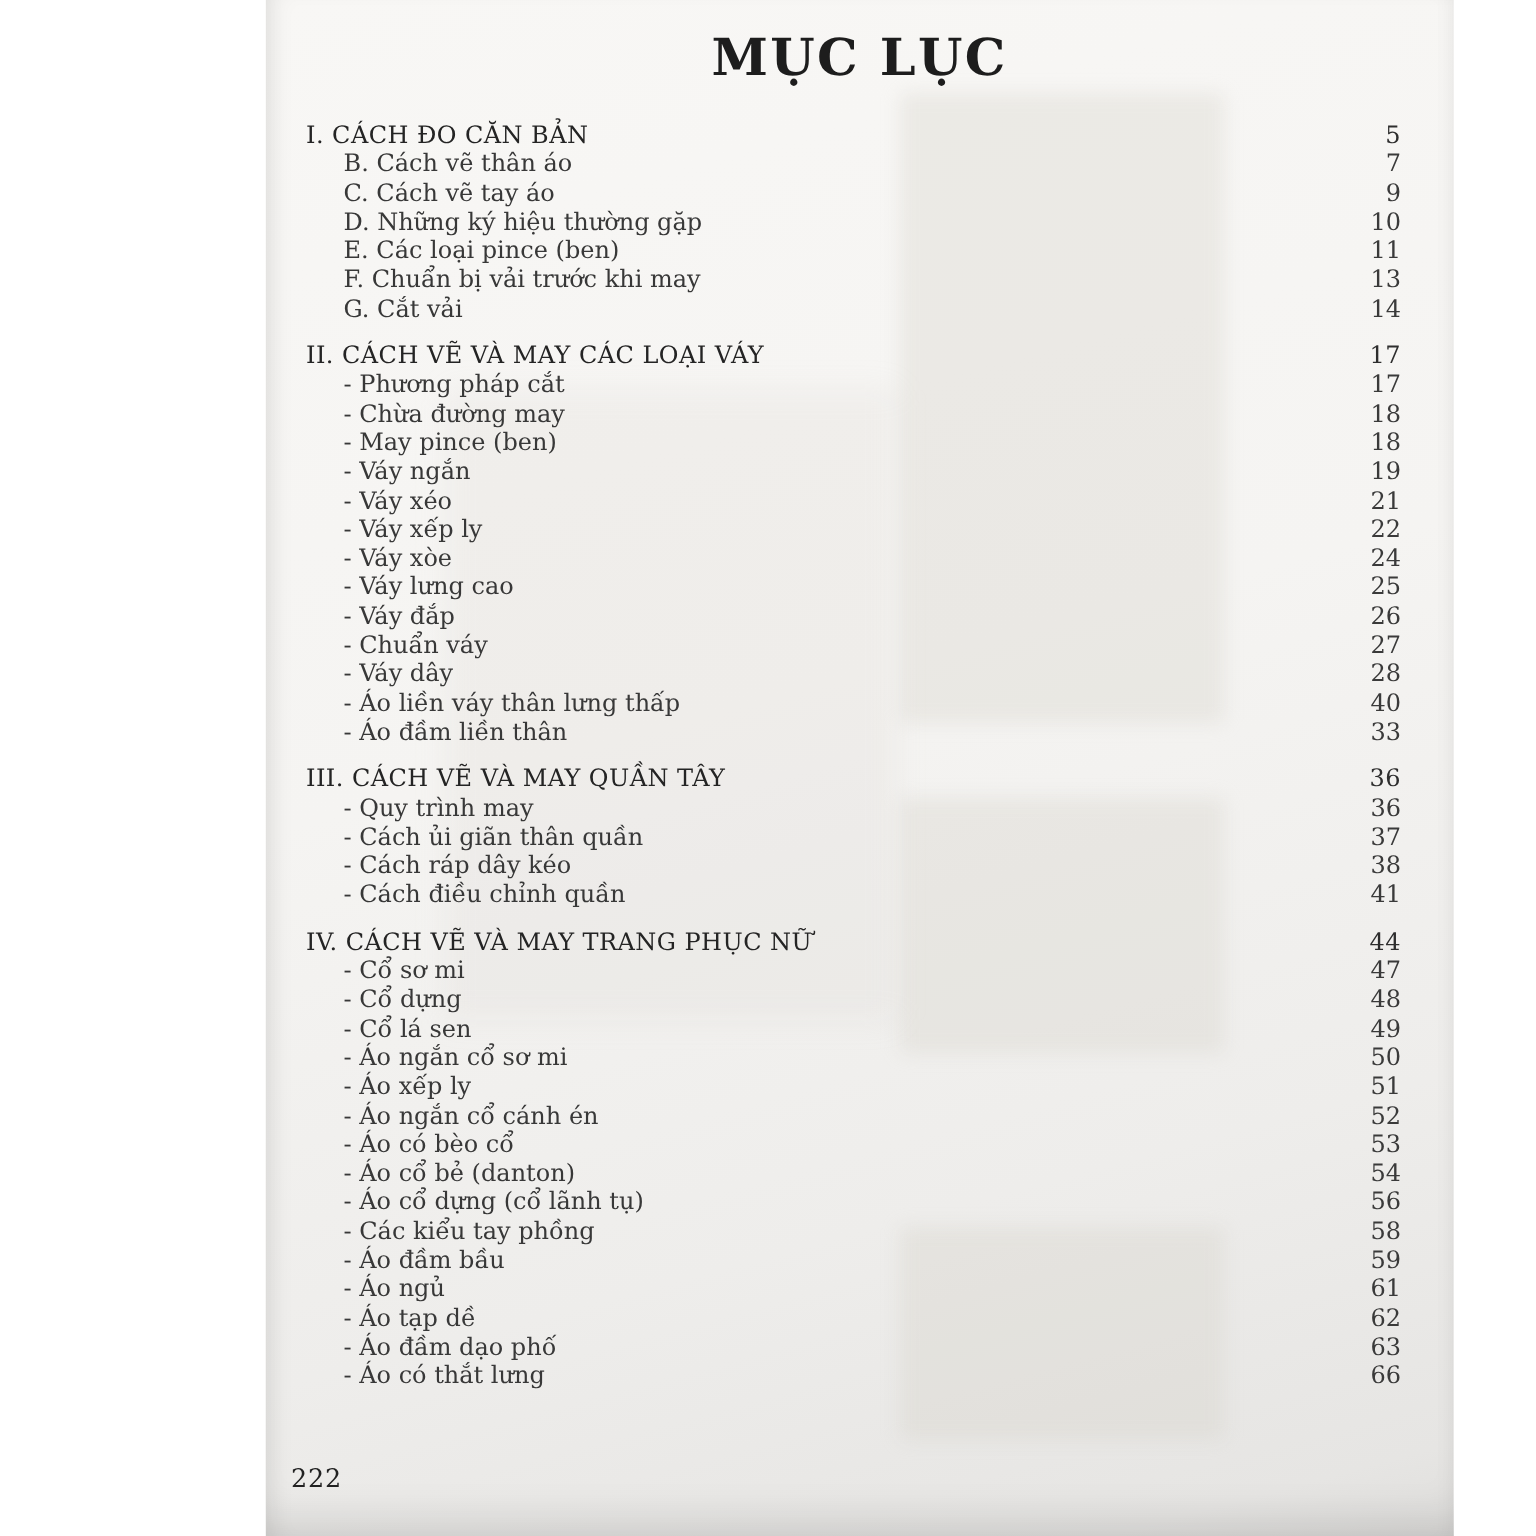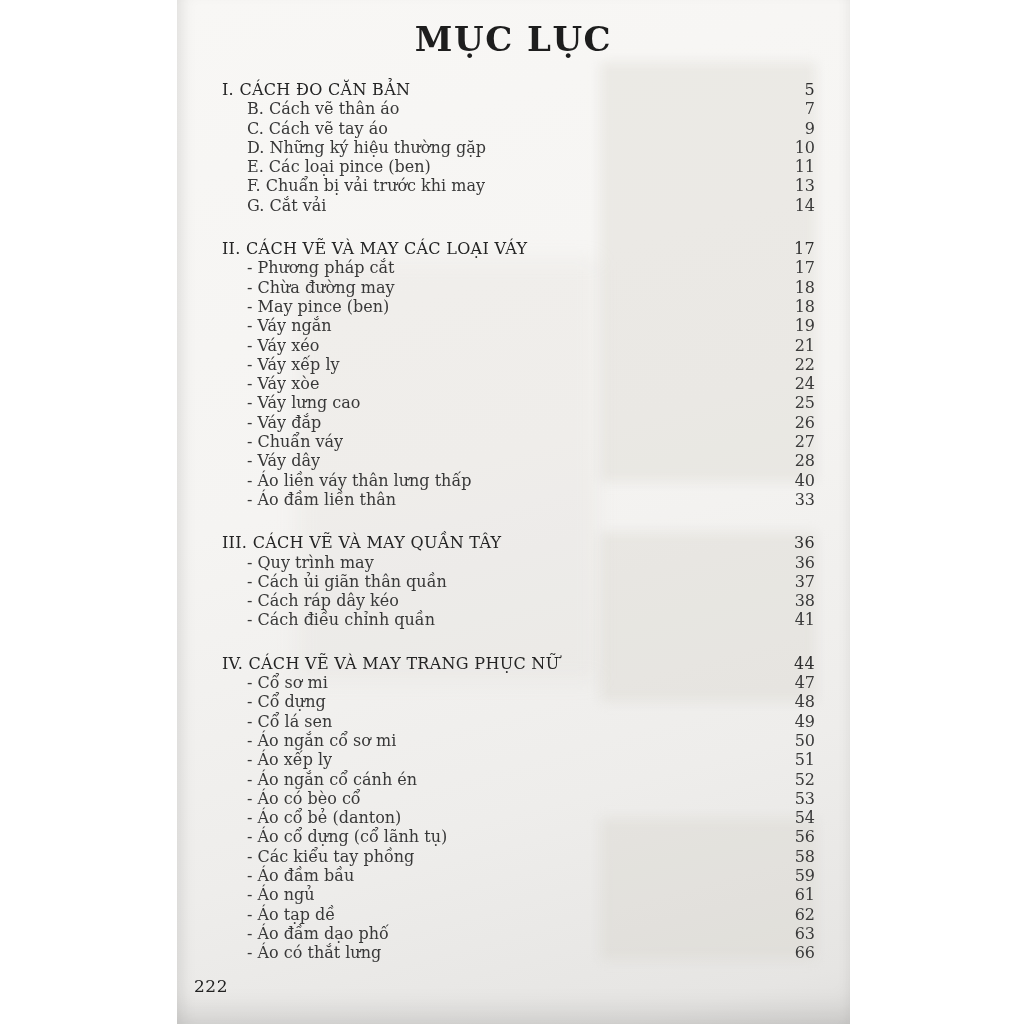--- a/index.html
+++ b/index.html
@@ -9,21 +9,21 @@
     height: 1024px;
     background: #ffffff;
     overflow: hidden;
     font-family: "DejaVu Serif", "Liberation Serif", serif;
   }
   .stage { position: relative; width: 1024px; height: 1024px; }
 
   .paper {
     position: absolute;
     left: 177px; top: 0;
-    width: 673px; height: 1024px;
+    width: 792px; height: 1024px;
     background: linear-gradient(165deg, #f8f7f5 0%, #f5f4f2 45%, #eeedeb 75%, #e6e5e3 95%, #dfdedc 100%);
     box-shadow:
       inset 14px 0 18px -12px rgba(0,0,0,0.10),
       inset -10px 0 14px -10px rgba(0,0,0,0.05),
       inset 0 -24px 28px -14px rgba(0,0,0,0.12);
   }
 
   .ghost {
     position: absolute;
     background: rgba(213,208,200,0.32);
@@ -40,24 +40,24 @@
     top: 19px; left: 0; right: 0;
     text-align: center;
     font-size: 34px;
     font-weight: bold;
     letter-spacing: 1.5px;
     color: #1d1d1d;
   }
 
   .toc {
     position: absolute;
-    left: 45px; right: 35px; top: 80px;
+    left: 27px; right: 35px; top: 80px;
     color: #333333;
   }
-  .toc-section { margin-top: 24px; }
+  .toc-section { margin-top: 12px; }
   .toc-section:first-child { margin-top: 0; }
 
   .row {
     display: flex;
     justify-content: space-between;
     align-items: baseline;
     line-height: 19.3px;
     font-size: 16px;
   }
   .row .label { white-space: nowrap; }

